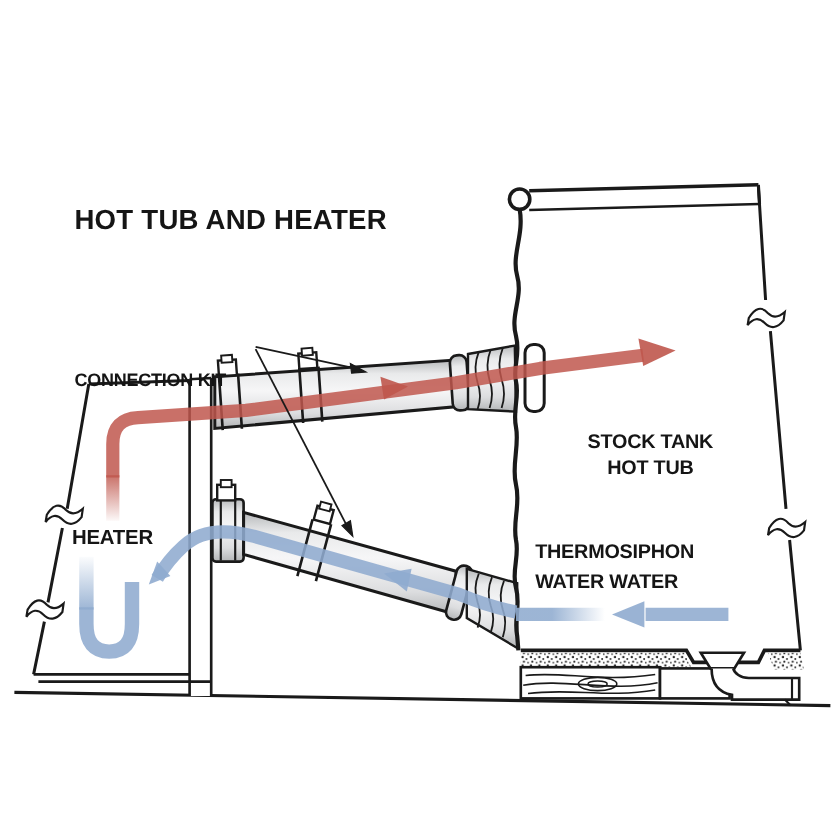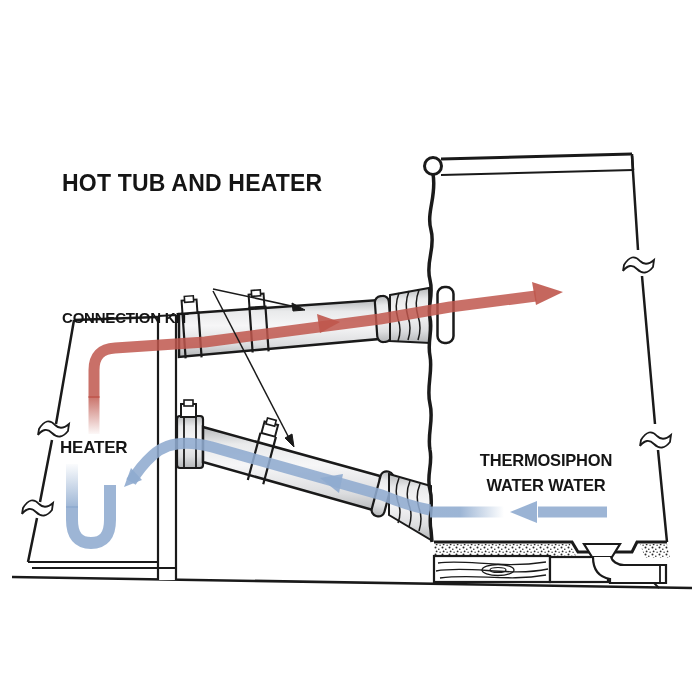--- a/index.html
+++ b/index.html
@@ -9,21 +9,21 @@
   }
   svg{position:absolute;left:0;top:0;}
   .lbl{
     position:absolute;font-weight:bold;color:var(--text,#151515);
     letter-spacing:-0.2px;white-space:pre-line;
   }
   .lbl-title{left:62px;top:170px;font-size:23px;line-height:27px;letter-spacing:0.2px;}
   .lbl-kit{left:62px;top:276px;font-size:15px;margin-top:33px;}
   .lbl-heater{left:60px;top:438px;font-size:17px;}
   .lbl-tank{left:452px;top:357px;width:180px;text-align:center;font-size:16.5px;line-height:22px;}
-  .lbl-thermo{left:446px;top:448px;width:200px;text-align:center;font-size:16.5px;line-height:25px;}
+  .lbl-thermo{left:446px;top:448px;width:200px;font-size:16.5px;line-height:25px;}
   .line{stroke:var(--line-art,#1a1a1a);}
   .hot-s{stroke:var(--hot-flow,#bf574d);}
   .hot-f{fill:var(--hot-flow,#bf574d);}
   .cold-s{stroke:var(--cold-flow,#8fabcf);}
   .cold-f{fill:var(--cold-flow,#8fabcf);}
 </style>
 </head>
 <body>
 
 <div class="frame">
@@ -183,14 +183,15 @@
     <path d="M 213,289 L 296,307" class="line" stroke-width="1.5" fill="none"></path>
     <polygon points="305,310 292,303 293,311" class="line" fill="#1a1a1a"></polygon>
     <path d="M 213,291 L 289,438" class="line" stroke-width="1.5" fill="none"></path>
     <polygon points="294,447 285,438 292,434" class="line" fill="#1a1a1a"></polygon>
   </g>
 </svg>
 
 <div class="lbl lbl-title"><span>HOT TUB AND HEATER</span><br></div>
 <div class="lbl lbl-kit">CONNECTION KIT</div>
 <div class="lbl lbl-heater">HEATER</div>
+<div class="lbl lbl-tank"><span>STOCK TANK</span><br><span>HOT TUB</span></div>
 <div class="lbl lbl-thermo"><span>THERMOSIPHON</span><br><span>WATER WATER</span></div>
 </div>
 
 </body></html>

